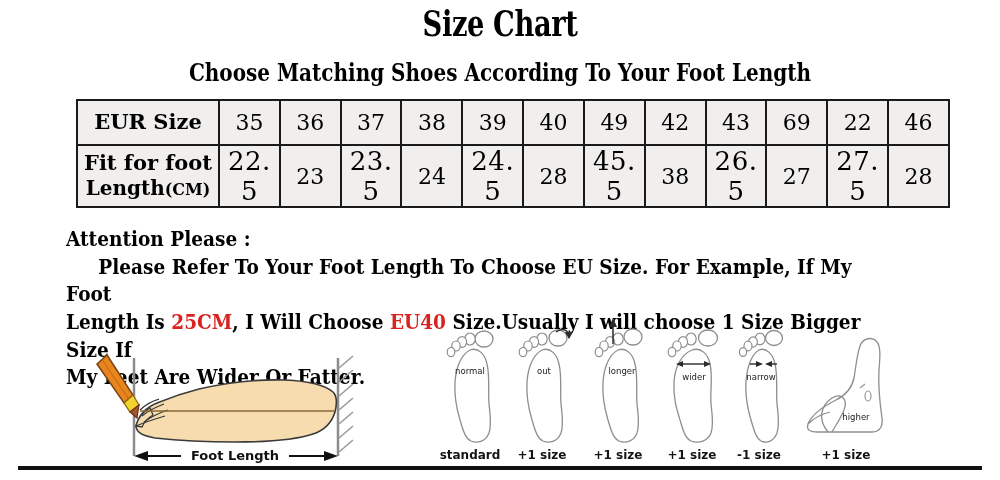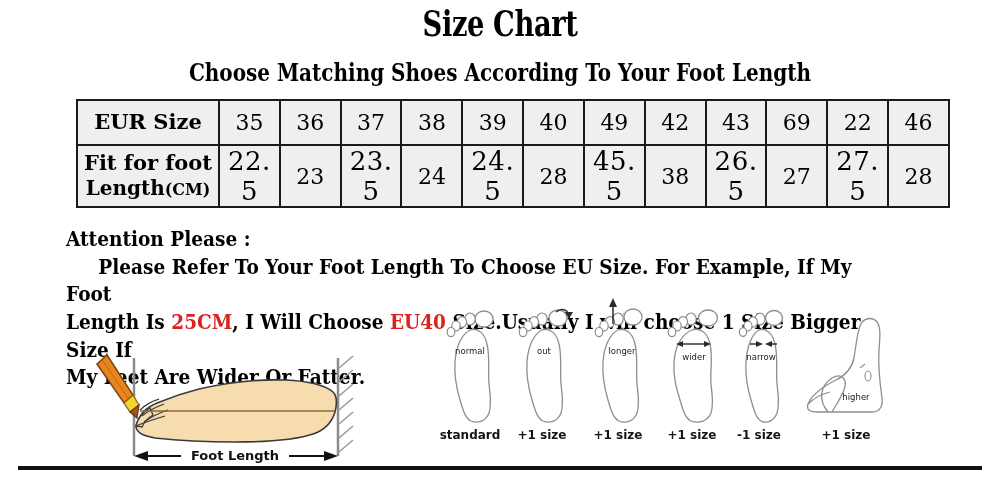--- a/index.html
+++ b/index.html
@@ -98,21 +98,21 @@
 
   
   #measure-fig {
     position: absolute;
     left: 95px;
     top: 352px;
   }
   #foot-types {
     position: absolute;
     left: 432px;
-    top: 294px;
+    top: 314px;
   }
 
   
   #bottom-rule {
     position: absolute;
     left: 18px;
     top: 466px;
     width: 964px;
     height: 4px;
     background: #111111;

